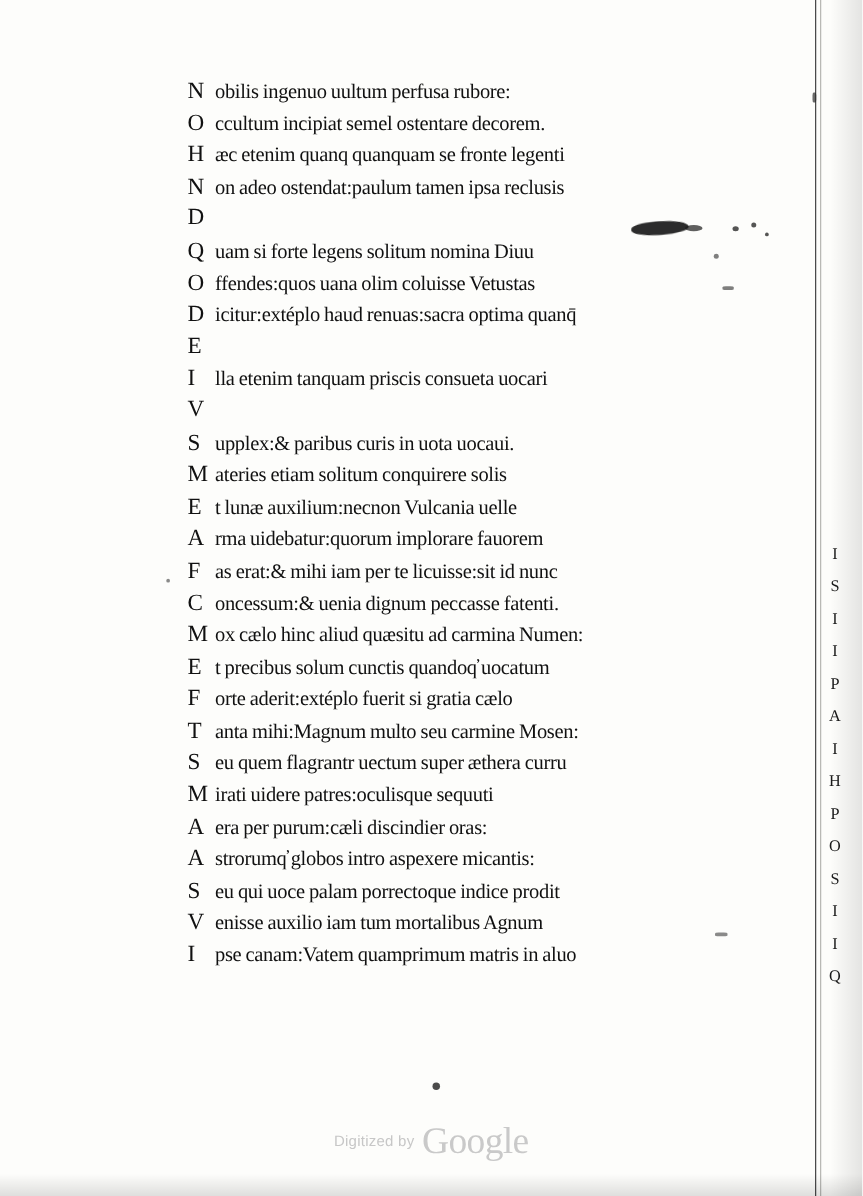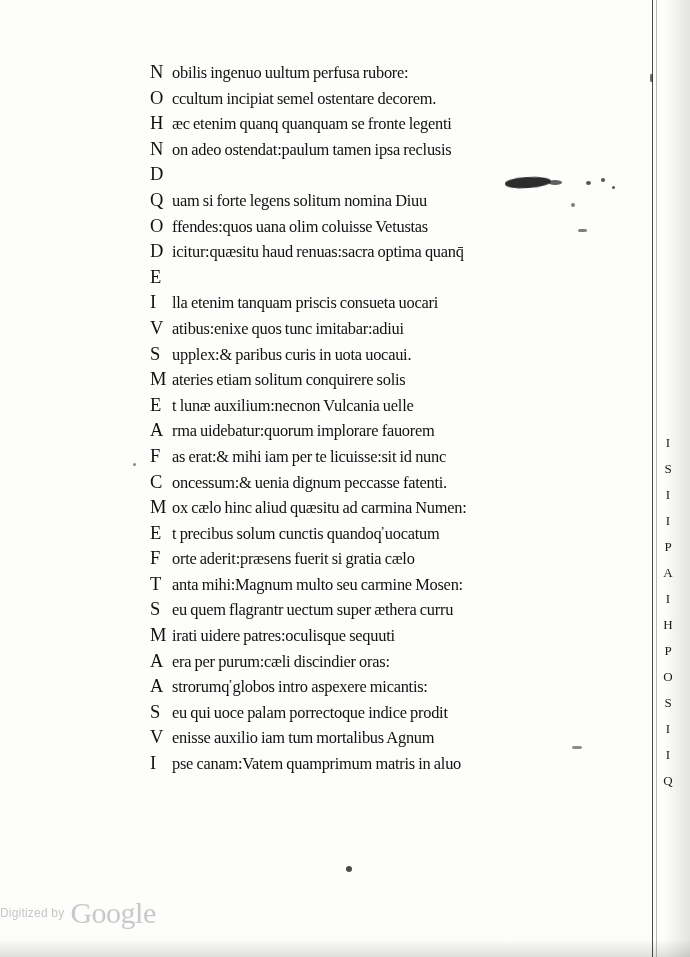--- a/index.html
+++ b/index.html
@@ -138,21 +138,21 @@
   .speck-g { left: 650px; top: 74px; width: 3px; height: 8px; opacity: .7; border-radius: 30%;}
   .speck-h { left: 572px; top: 746px; width: 10px; height: 3px; opacity: .55; border-radius: 30%;}
   .speck-i { left: 578px; top: 229px; width: 9px; height: 3px; opacity: .6; border-radius: 30%;}
 
   
   .footer {
     position: absolute;
     left: 0;
     bottom: 27px;
     width: 100%;
-    text-align: left;
+    text-align: center;
     color: #c7c7c7;
   }
   .footer .digitized {
     font-family: "Liberation Sans", sans-serif;
     font-size: 12px;
     vertical-align: middle;
     letter-spacing: 0.2px;
   }
   .footer .google {
     font-family: "Liberation Serif", serif;
@@ -194,32 +194,31 @@
     <div class="verse-line">
       <span class="initial">Q</span>
       <span class="rest">uam si forte legens solitum nomina Diuu</span>
     </div>
     <div class="verse-line">
       <span class="initial">O</span>
       <span class="rest">ffendes:quos uana olim coluisse Vetustas</span>
     </div>
     <div class="verse-line">
       <span class="initial">D</span>
-      <span class="rest">icitur:quæsitu haud renuas:sacra optima quanq̄</span>
+      <span class="rest">icitur:extéplo haud renuas:sacra optima quanq̄</span>
     </div>
     <div class="verse-line">
       <span class="initial">E</span>
     </div>
     <div class="verse-line">
       <span class="initial">I</span>
       <span class="rest">lla etenim tanquam priscis consueta uocari</span>
     </div>
     <div class="verse-line">
       <span class="initial">V</span>
-      <span class="rest">atibus:enixe quos tunc imitabar:adiui</span>
     </div>
     <div class="verse-line">
       <span class="initial">S</span>
       <span class="rest">upplex:&amp; paribus curis in uota uocaui.</span>
     </div>
     <div class="verse-line">
       <span class="initial">M</span>
       <span class="rest">ateries etiam solitum conquirere solis</span>
     </div>
     <div class="verse-line">
@@ -241,21 +240,21 @@
     <div class="verse-line">
       <span class="initial">M</span>
       <span class="rest">ox cælo hinc aliud quæsitu ad carmina Numen:</span>
     </div>
     <div class="verse-line">
       <span class="initial">E</span>
       <span class="rest">t precibus solum cunctis quandoq̕ uocatum</span>
     </div>
     <div class="verse-line">
       <span class="initial">F</span>
-      <span class="rest">orte aderit:præsens fuerit si gratia cælo</span>
+      <span class="rest">orte aderit:extéplo fuerit si gratia cælo</span>
     </div>
     <div class="verse-line">
       <span class="initial">T</span>
       <span class="rest">anta mihi:Magnum multo seu carmine Mosen:</span>
     </div>
     <div class="verse-line">
       <span class="initial">S</span>
       <span class="rest">eu quem flagrantr uectum super æthera curru</span>
     </div>
     <div class="verse-line">

